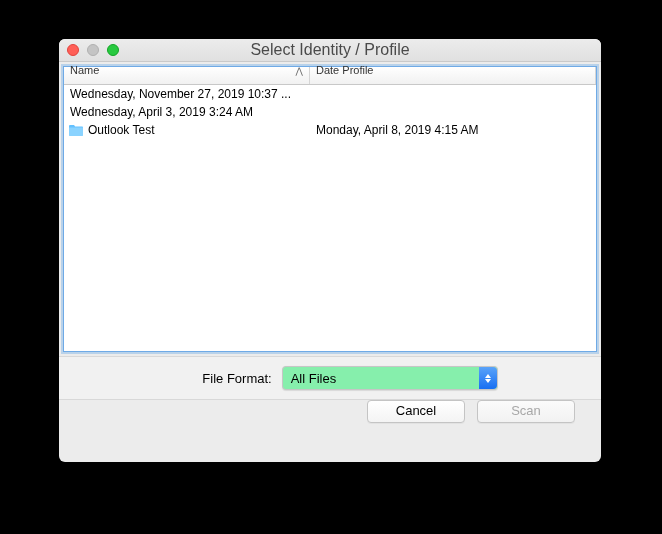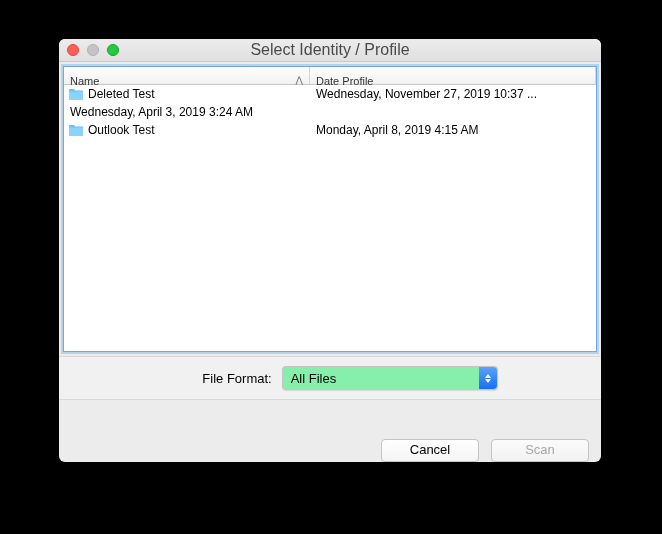--- a/index.html
+++ b/index.html
@@ -66,21 +66,21 @@
   .columns {
     display: flex;
     height: 17px;
     background: linear-gradient(#ffffff, #f1f1f1);
     border-bottom: 1px solid #c8c8c8;
     font-size: 11px;
     color: #333;
   }
   .col {
     display: flex;
-    align-items: flex-start;
+    align-items: flex-end;
     padding: 8px 6px;
     border-right: 1px solid #d5d5d5;
     box-sizing: border-box;
     position: relative;
     cursor: default;
   }
   .col.name { width: 246px; justify-content: space-between; }
   .col.date { flex: 1; }
   .sort-caret {
     font-size: 9px;
@@ -166,24 +166,24 @@
     width: 0; height: 0;
     border-left: 3px solid transparent;
     border-right: 3px solid transparent;
   }
   .select .arrows .up { border-bottom: 4px solid #fff; }
   .select .arrows .dn { border-top: 4px solid #fff; }
 
   .button-bar {
     flex: 1;
     display: flex;
-    align-items: flex-end;
+    align-items: flex-start;
     justify-content: flex-end;
     gap: 12px;
-    padding-right: 12px;
+    padding-right: 26px;
   }
   .btn {
     min-width: 72px;
     height: 21px;
     border-radius: 4px;
     background: linear-gradient(#ffffff, #f4f4f4);
     border: 1px solid #c4c4c4;
     box-shadow: 0 1px 0 rgba(0,0,0,0.04);
     font-size: 13px;
     text-align: center;
@@ -216,27 +216,20 @@
         <span>Name</span>
         <span class="sort-caret">⋀</span>
       </div>
       <div class="col date">
         <span>Date Profile</span>
       </div>
     </div>
     <div class="rows">
 
       <div class="row">
-        <div class="cell-name">
-          <svg class="folder-icon" viewBox="0 0 16 13">
-            <path d="M1 2.2c0-.6.5-1.1 1.1-1.1h3.5c.4 0 .7.2.9.5l.5.8H14c.6 0 1 .5 1 1.1v7.3c0 .6-.5 1.1-1.1 1.1H2.1C1.5 11.9 1 11.4 1 10.8V2.2z" fill="#64c1ff"></path>
-            <path d="M1 3.6h14v7.2c0 .6-.5 1.1-1.1 1.1H2.1C1.5 11.9 1 11.4 1 10.8V3.6z" fill="#8ad3ff"></path>
-          </svg>
-          <span>Deleted Test</span>
-        </div>
         <div class="cell-date">Wednesday, November 27, 2019 10:37 ...</div>
       </div>
 
       <div class="row">
         <div class="cell-date">Wednesday, April 3, 2019 3:24 AM</div>
       </div>
 
       <div class="row">
         <div class="cell-name">
           <svg class="folder-icon" viewBox="0 0 16 13">

